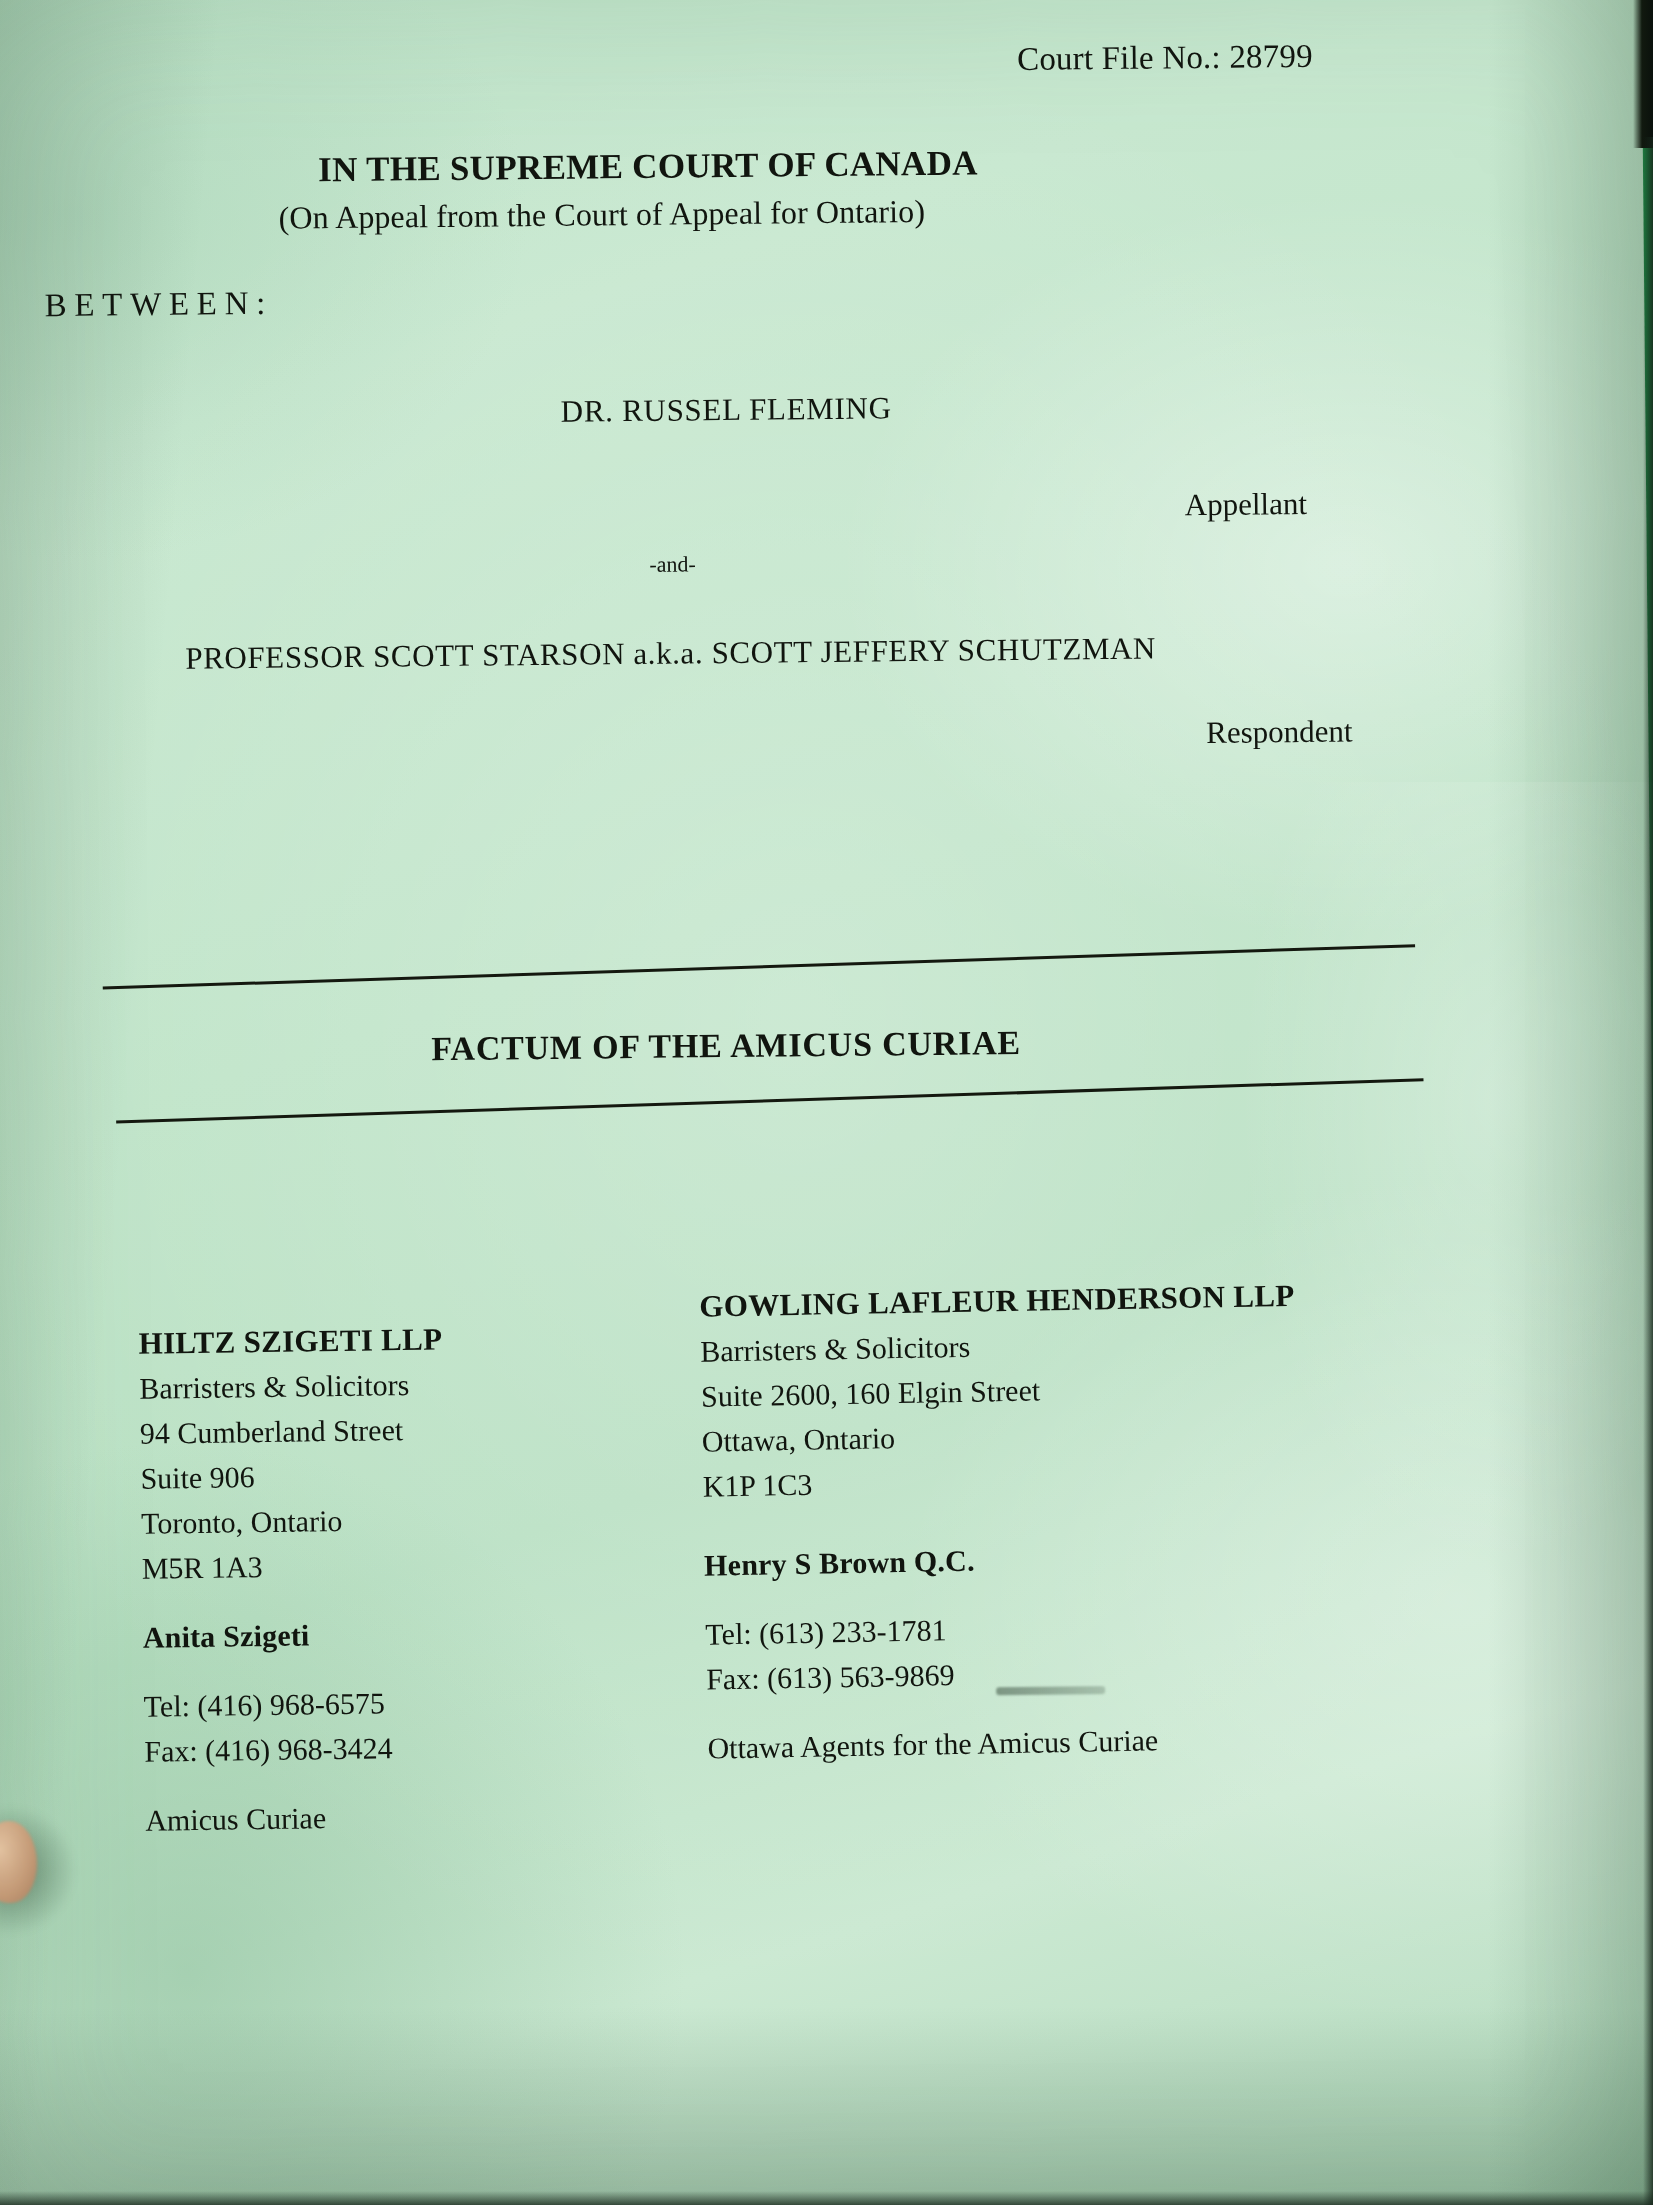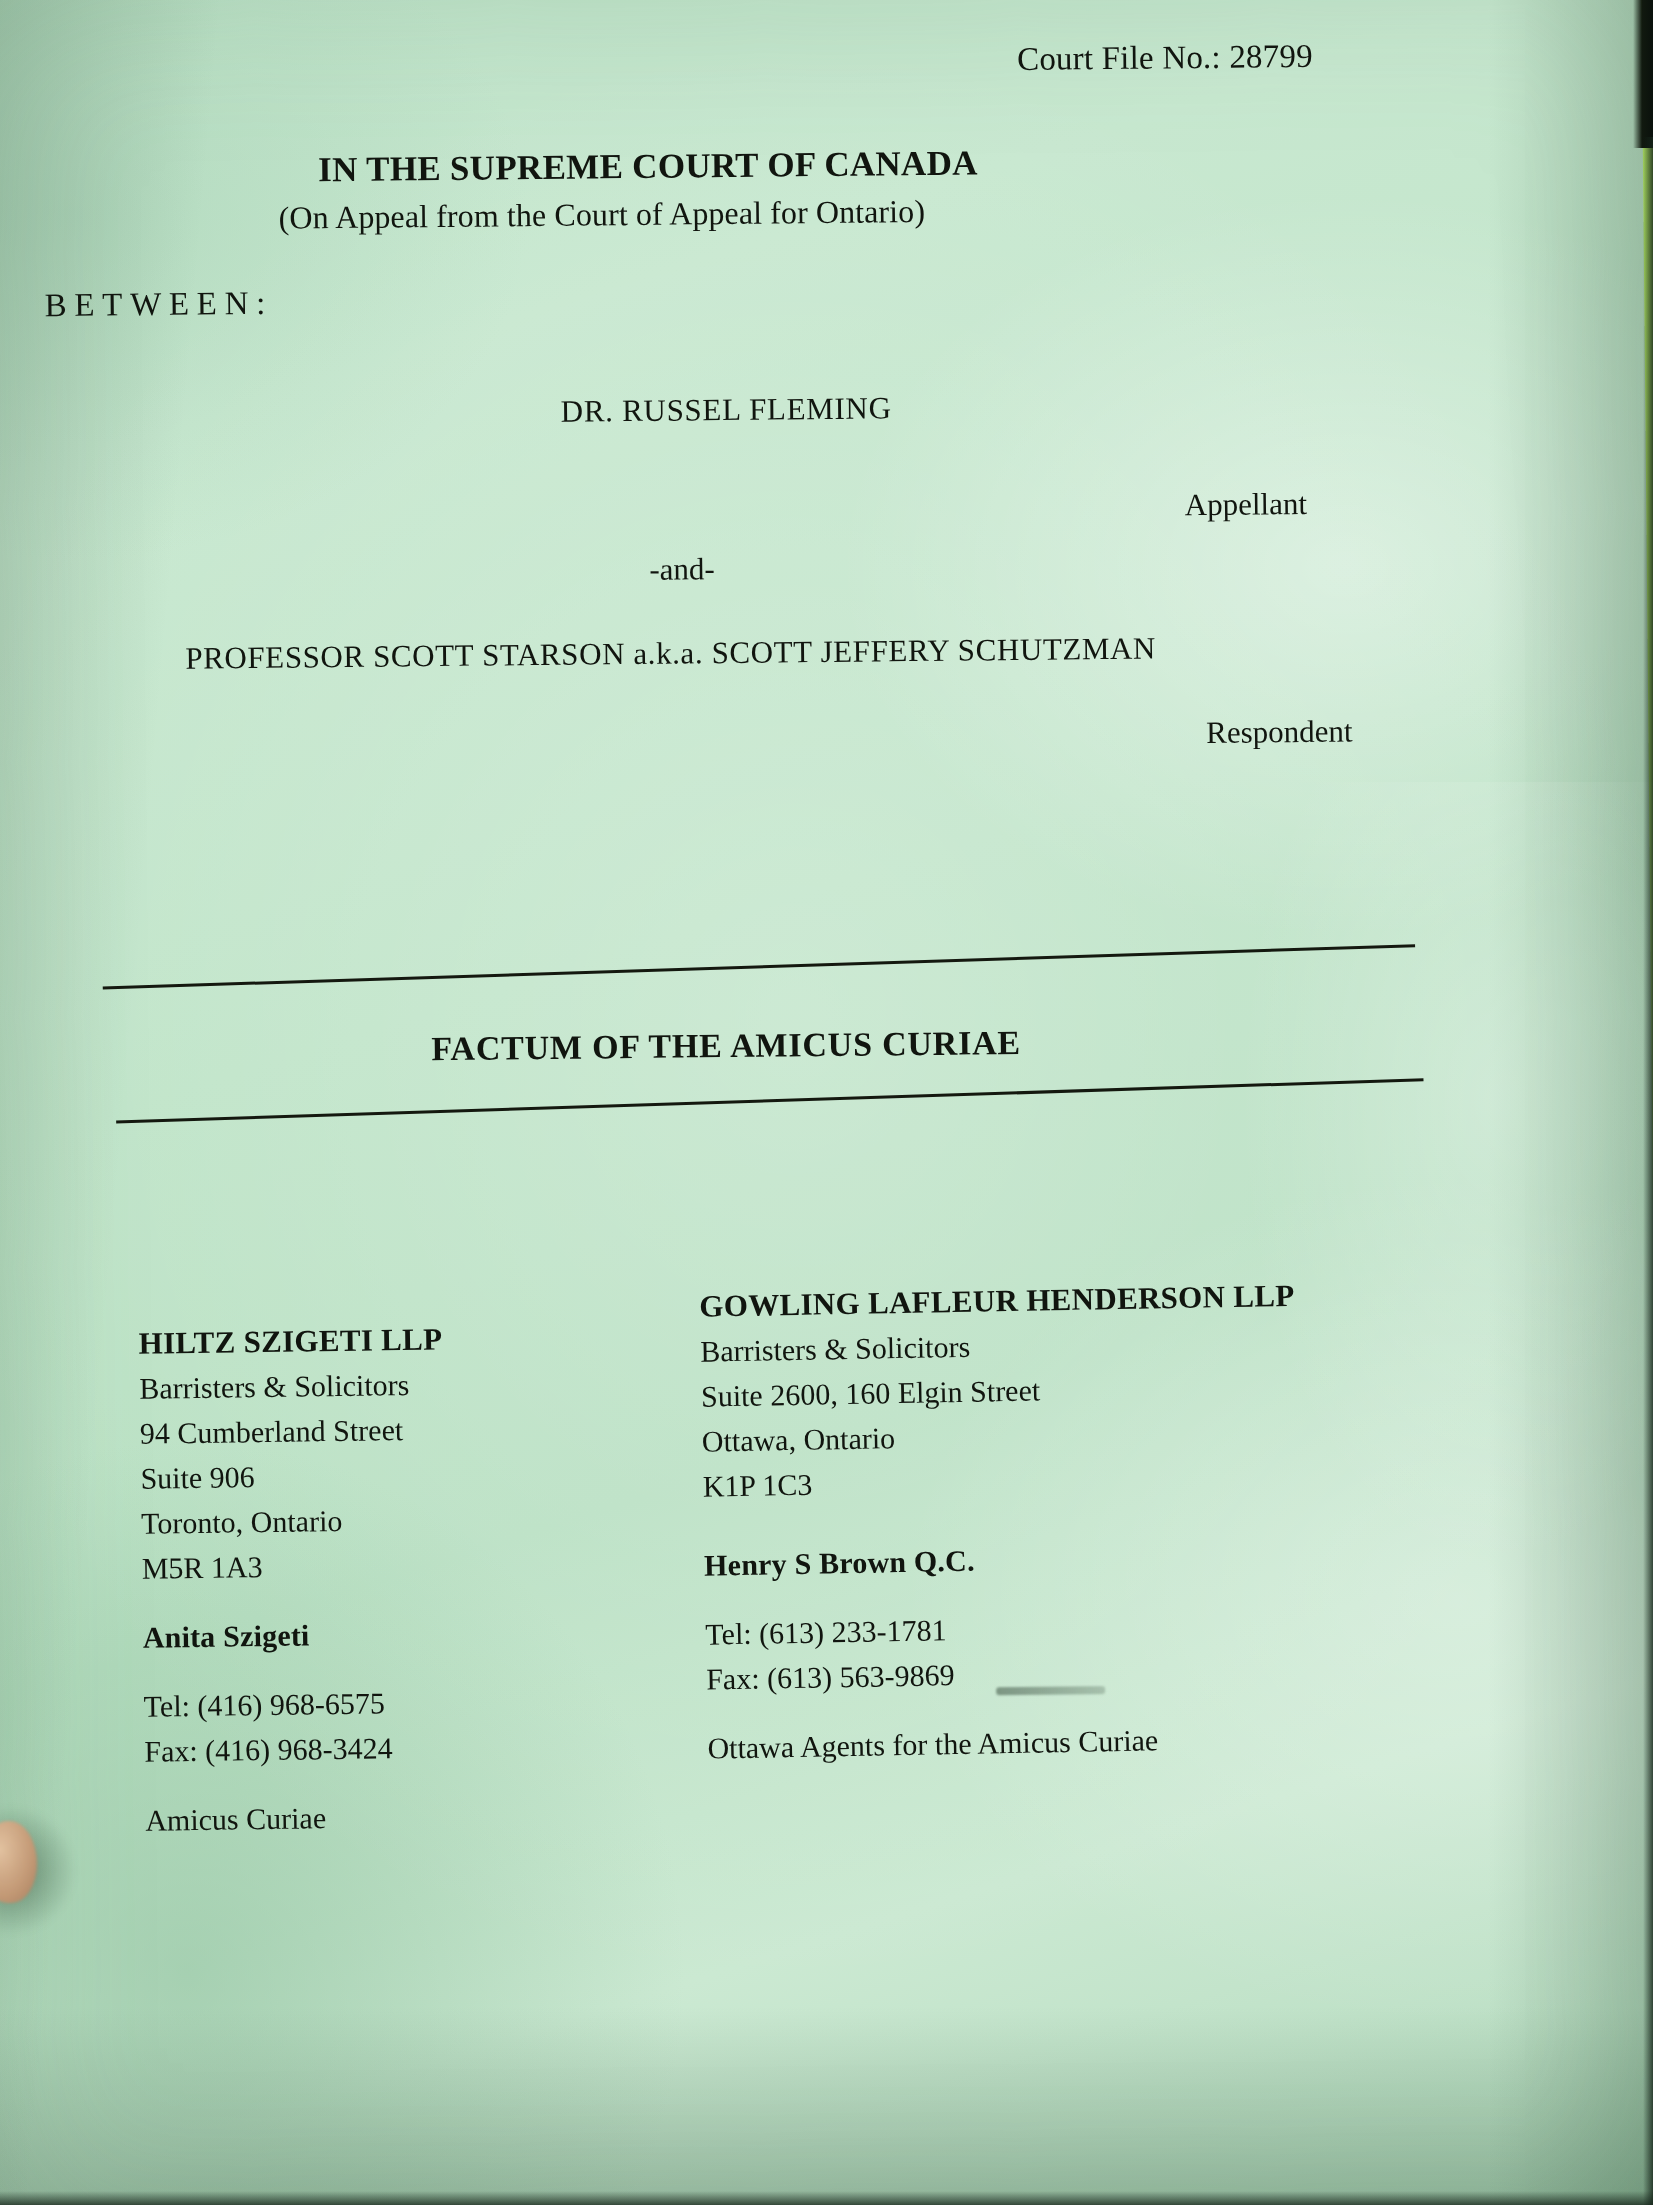--- a/index.html
+++ b/index.html
@@ -11,21 +11,21 @@
     width: 1654px;
     height: 2205px;
     overflow: hidden;
     font-family: "Liberation Serif", serif;
   }
 
   
   .photo {
     position: absolute;
     inset: 0;
-    background: #bef264;
+    background: #15803d;
     overflow: hidden;
   }
 
   .page {
     position: absolute;
     left: -22px;
     top: -16.4px;
     width: 1674px;
     height: 2253px;
     background:
@@ -138,21 +138,21 @@
     top: 391px; left: 568px;
     font-size: 31px;
     letter-spacing: 0.7px;
   }
   .label-appellant {
     top: 491px; left: 1191px;
     font-size: 31px;
   }
   .and {
     top: 550px; left: 655px;
-    font-size: 31px;
+    font-size: 22px;
   }
   .party-respondent {
     top: 634px; left: 190px;
     font-size: 31px;
     letter-spacing: 0.6px;
   }
   .label-respondent {
     top: 719px; left: 1210px;
     font-size: 31px;
   }

